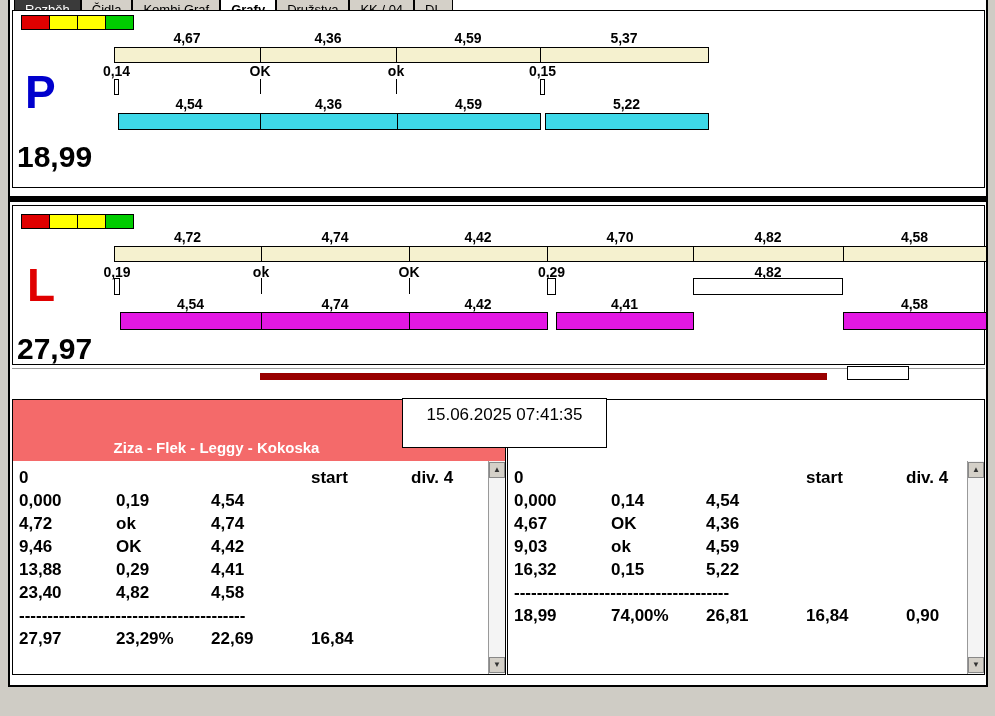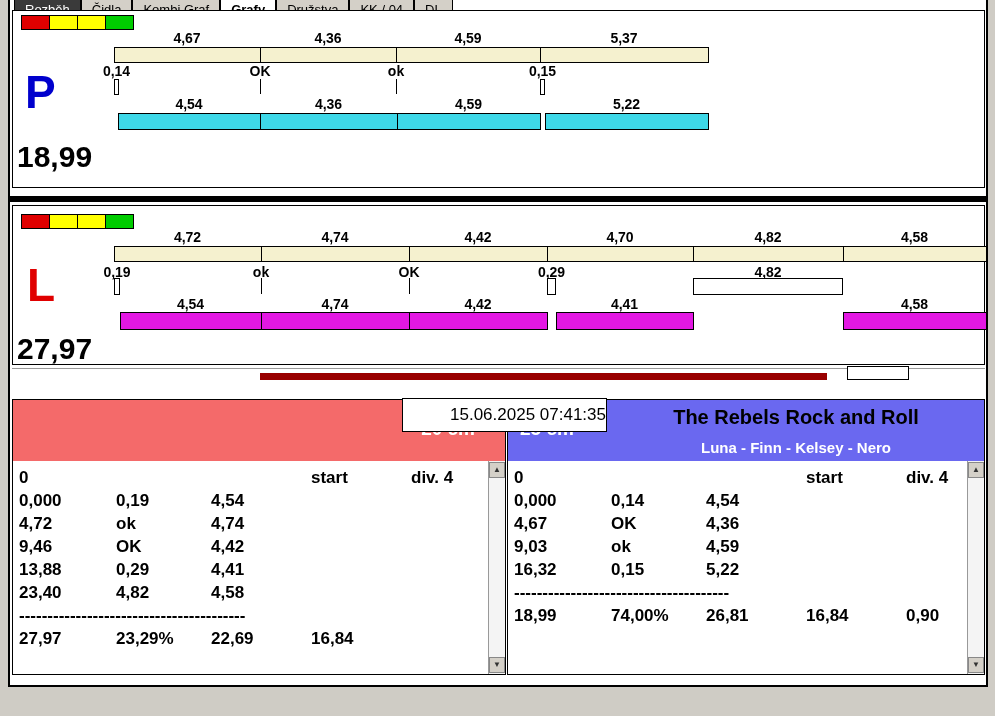--- a/index.html
+++ b/index.html
@@ -37,36 +37,37 @@
 .tcat-left{right:30px;}
 .tcat-right{left:12px;}
 .ttable{position:absolute;left:0;right:17px;top:61px;bottom:0;overflow:hidden;padding:7px 0 0 6px;background:#fff;}
 .trow{display:grid;grid-template-columns:97px 95px 100px 100px auto;height:23px;}
 .tcell{font-size:17px;font-weight:bold;color:#000;white-space:nowrap;}
 .dashrow{height:23px;font-size:17px;font-weight:bold;color:#000;white-space:nowrap;overflow:hidden;}
 .vscroll{position:absolute;right:0;top:61px;bottom:0;width:17px;background:#f4f4f4;border-left:1px solid #999;}
 .sbtn{position:absolute;left:0;width:16px;height:16px;background:#d4d0c8;border:1px solid #888;text-align:center;font-size:8px;line-height:14px;color:#333;}
 .sbtn.up{top:1px;}
 .sbtn.down{bottom:1px;}
-#timestamp{position:absolute;left:392px;top:398px;width:205px;height:34px;background:#fff;border:1px solid #000;z-index:5;text-align:right;font-size:17px;line-height:31px;color:#000;}
+#timestamp{position:absolute;left:392px;top:398px;width:205px;height:50px;background:#fff;border:1px solid #000;z-index:5;text-align:center;font-size:17px;line-height:31px;color:#000;}
 </style>
 </head>
 <body>
 
 <div id="screen">
   <div id="window">
     <div id="tabbar"><div class="tab dark">Rozběh</div><div class="tab normal">Čidla</div><div class="tab normal">Kombi Graf</div><div class="tab active">Grafy</div><div class="tab normal">Družstva</div><div class="tab normal">KK / 04</div><div class="tab normal">DL</div></div>
 
     <div id="divider"></div>
     <div id="sepline"></div>
     <div id="progressbar" style="background: rgb(153, 0, 0);"></div>
     <div id="markerbox"></div>
 
     <div id="team-left" class="team">
       <div id="hdr-left" class="thdr" style="background: rgb(244, 106, 106);">
+        <div class="tdogs tdogs-left">Ziza - Flek - Leggy - Kokoska</div>
         <div class="tcat tcat-left">20 cm</div>
       </div>
       <div id="table-left" class="ttable">
           <div class="trow">
             <div class="tcell">0</div>
             <div class="tcell"></div>
             <div class="tcell"></div>
             <div class="tcell">start</div>
             <div class="tcell">div. 4</div>
           </div>
@@ -114,25 +115,20 @@
             <div class="tcell"></div>
           </div>
         </div>
       <div class="vscroll">
         <div class="sbtn up"><span>▲</span></div>
         <div class="sbtn down"><span>▼</span></div>
       </div>
     </div>
 
     <div id="team-right" class="team">
-      <div id="hdr-right" class="thdr" style="background: rgb(106, 104, 240);">
-        <div class="tname tname-right">The Rebels Rock and Roll</div>
-        <div class="tdogs tdogs-right">Luna - Finn - Kelsey - Nero</div>
-        <div class="tcat tcat-right">25 cm</div>
-      </div>
       <div id="table-right" class="ttable">
           <div class="trow">
             <div class="tcell">0</div>
             <div class="tcell"></div>
             <div class="tcell"></div>
             <div class="tcell">start</div>
             <div class="tcell">div. 4</div>
           </div>
           <div class="trow">
             <div class="tcell">0,000</div>

